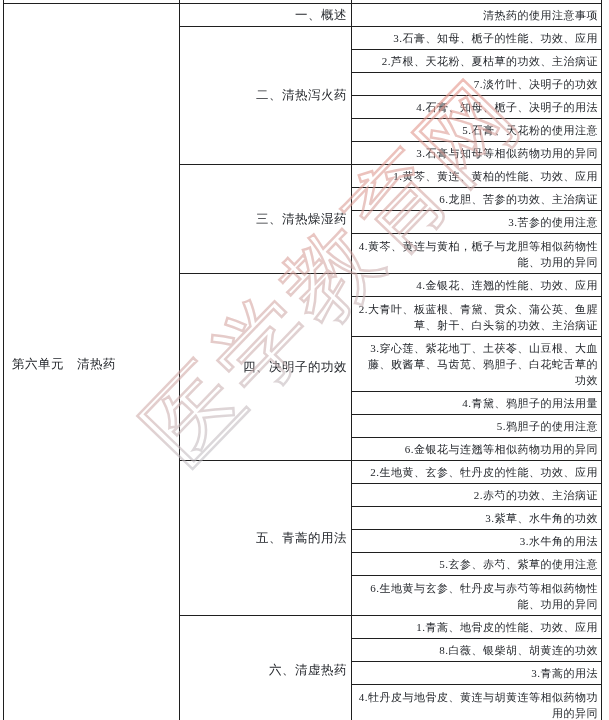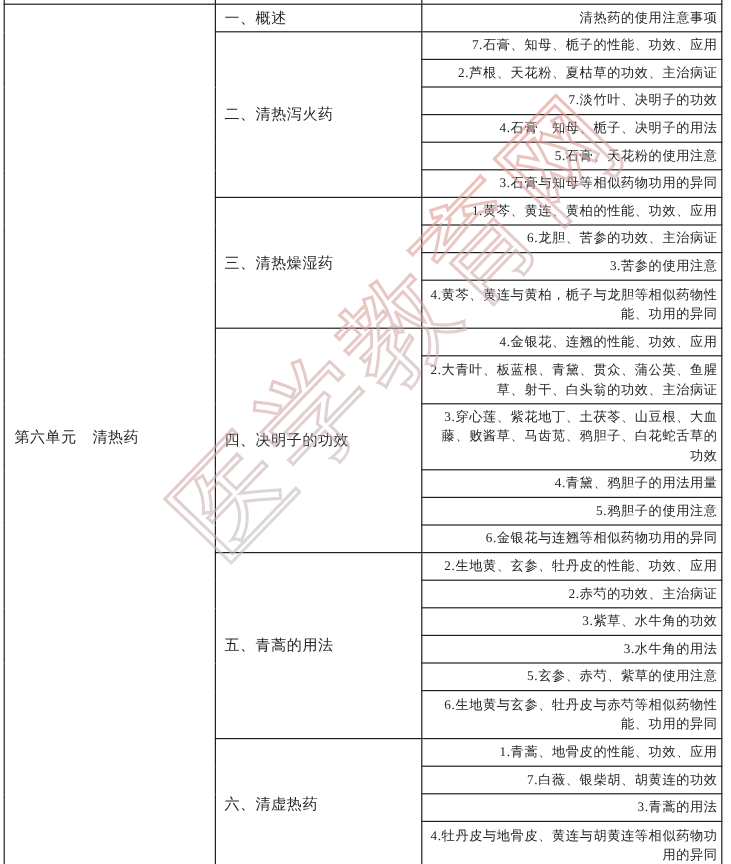--- a/index.html
+++ b/index.html
@@ -27,20 +27,21 @@
   tr.d{height:40px;}
   td.c1{
     font-size:12.5px;
     padding:0 4px 0 8px;
     letter-spacing:0.5px;
   }
   td.c2{
     font-size:12.5px;
     padding:0 4px 0 7px;
     letter-spacing:0.5px;
+    text-align:right;
   }
   td.c3{
     font-size:11px;
     line-height:16px;
     padding:3px 3px 3px 5px;
     letter-spacing:0.5px;
     text-align:right;
   }
   svg.watermark{
     position:absolute;left:0;top:0;
@@ -67,21 +68,21 @@
       </tr>
 
       <tr class="s">
         <td class="c1" rowspan="27">第六单元　清热药</td>
         <td class="c2">一、概述</td>
         <td class="c3">清热药的使用注意事项</td>
       </tr>
 
       <tr class="s">
         <td class="c2" rowspan="6">二、清热泻火药</td>
-        <td class="c3">7.石膏、知母、栀子的性能、功效、应用</td>
+        <td class="c3">3.石膏、知母、栀子的性能、功效、应用</td>
       </tr>
       <tr class="s">
           <td class="c3">2.芦根、天花粉、夏枯草的功效、主治病证</td>
         </tr>
       <tr class="s">
           <td class="c3">7.淡竹叶、决明子的功效</td>
         </tr>
       <tr class="s">
           <td class="c3">4.石膏、知母、栀子、决明子的用法</td>
         </tr>
@@ -144,21 +145,21 @@
         </tr>
       <tr class="d">
           <td class="c3">6.生地黄与玄参、牡丹皮与赤芍等相似药物性能、功用的异同</td>
         </tr>
 
       <tr class="s">
         <td class="c2" rowspan="4">六、清虚热药</td>
         <td class="c3">1.青蒿、地骨皮的性能、功效、应用</td>
       </tr>
       <tr class="s">
-          <td class="c3">7.白薇、银柴胡、胡黄连的功效</td>
+          <td class="c3">8.白薇、银柴胡、胡黄连的功效</td>
         </tr>
       <tr class="s">
           <td class="c3">3.青蒿的用法</td>
         </tr>
       <tr class="d">
           <td class="c3">4.牡丹皮与地骨皮、黄连与胡黄连等相似药物功用的异同</td>
         </tr>
     </tbody>
   </table>
 

